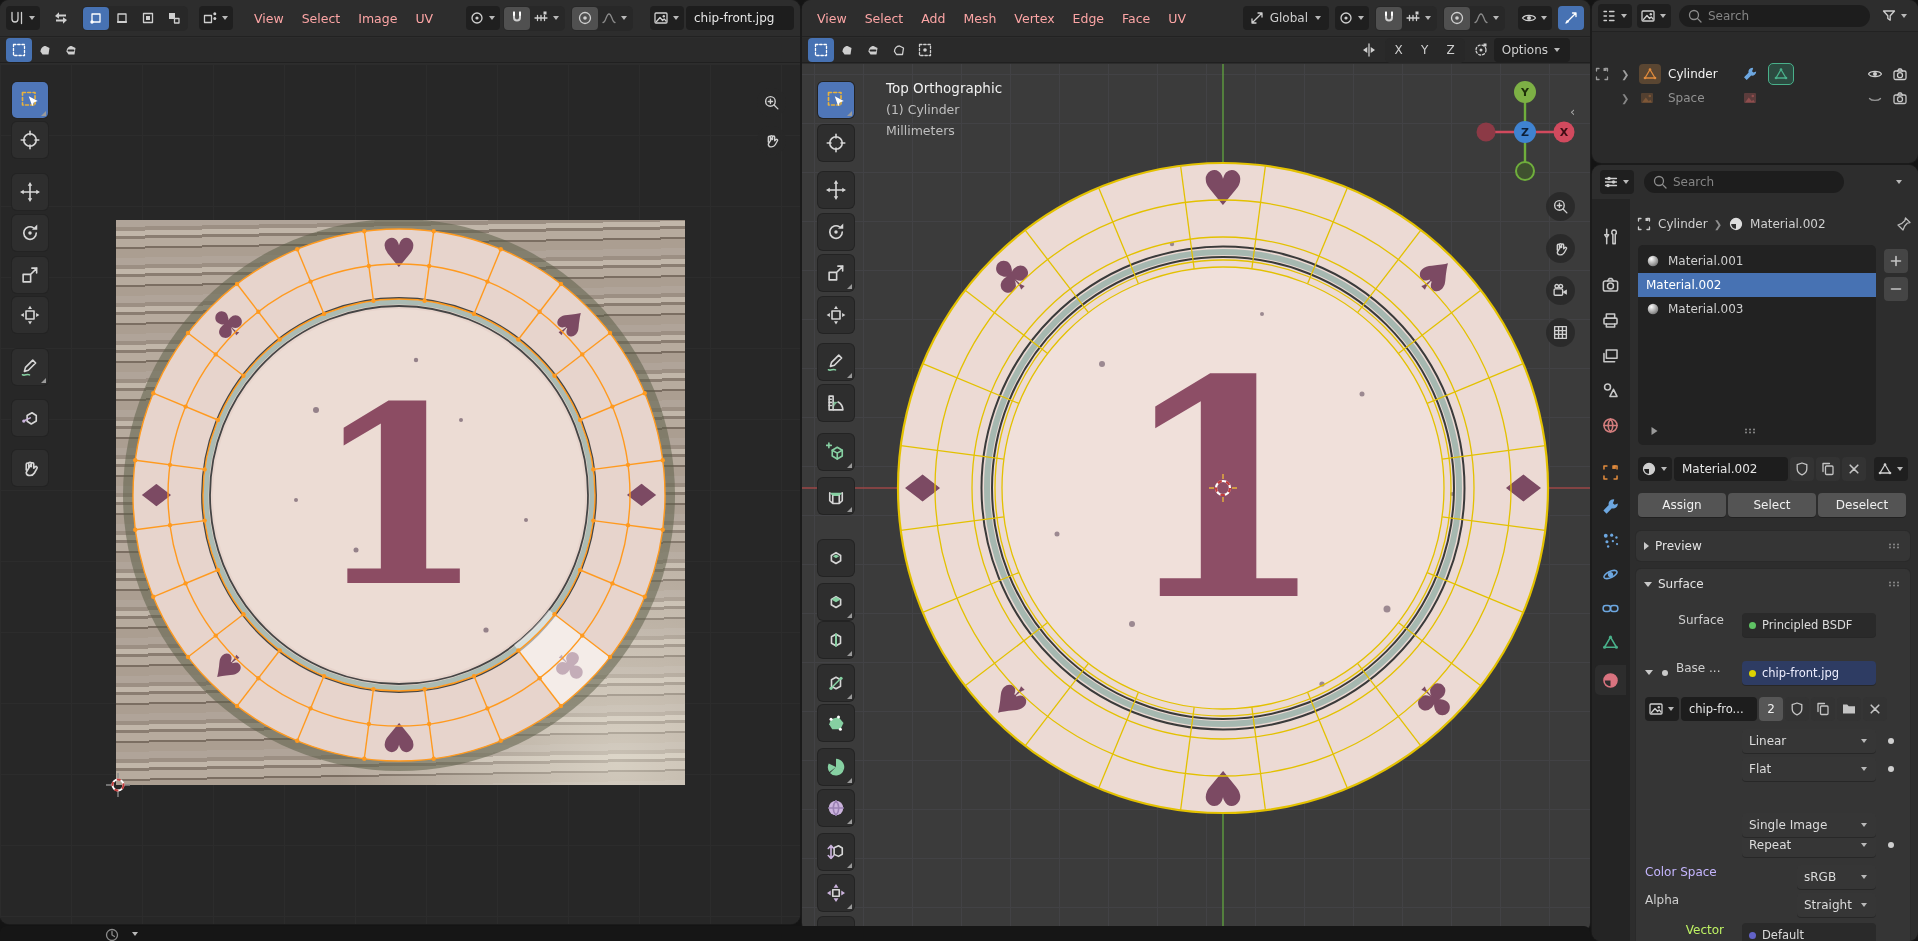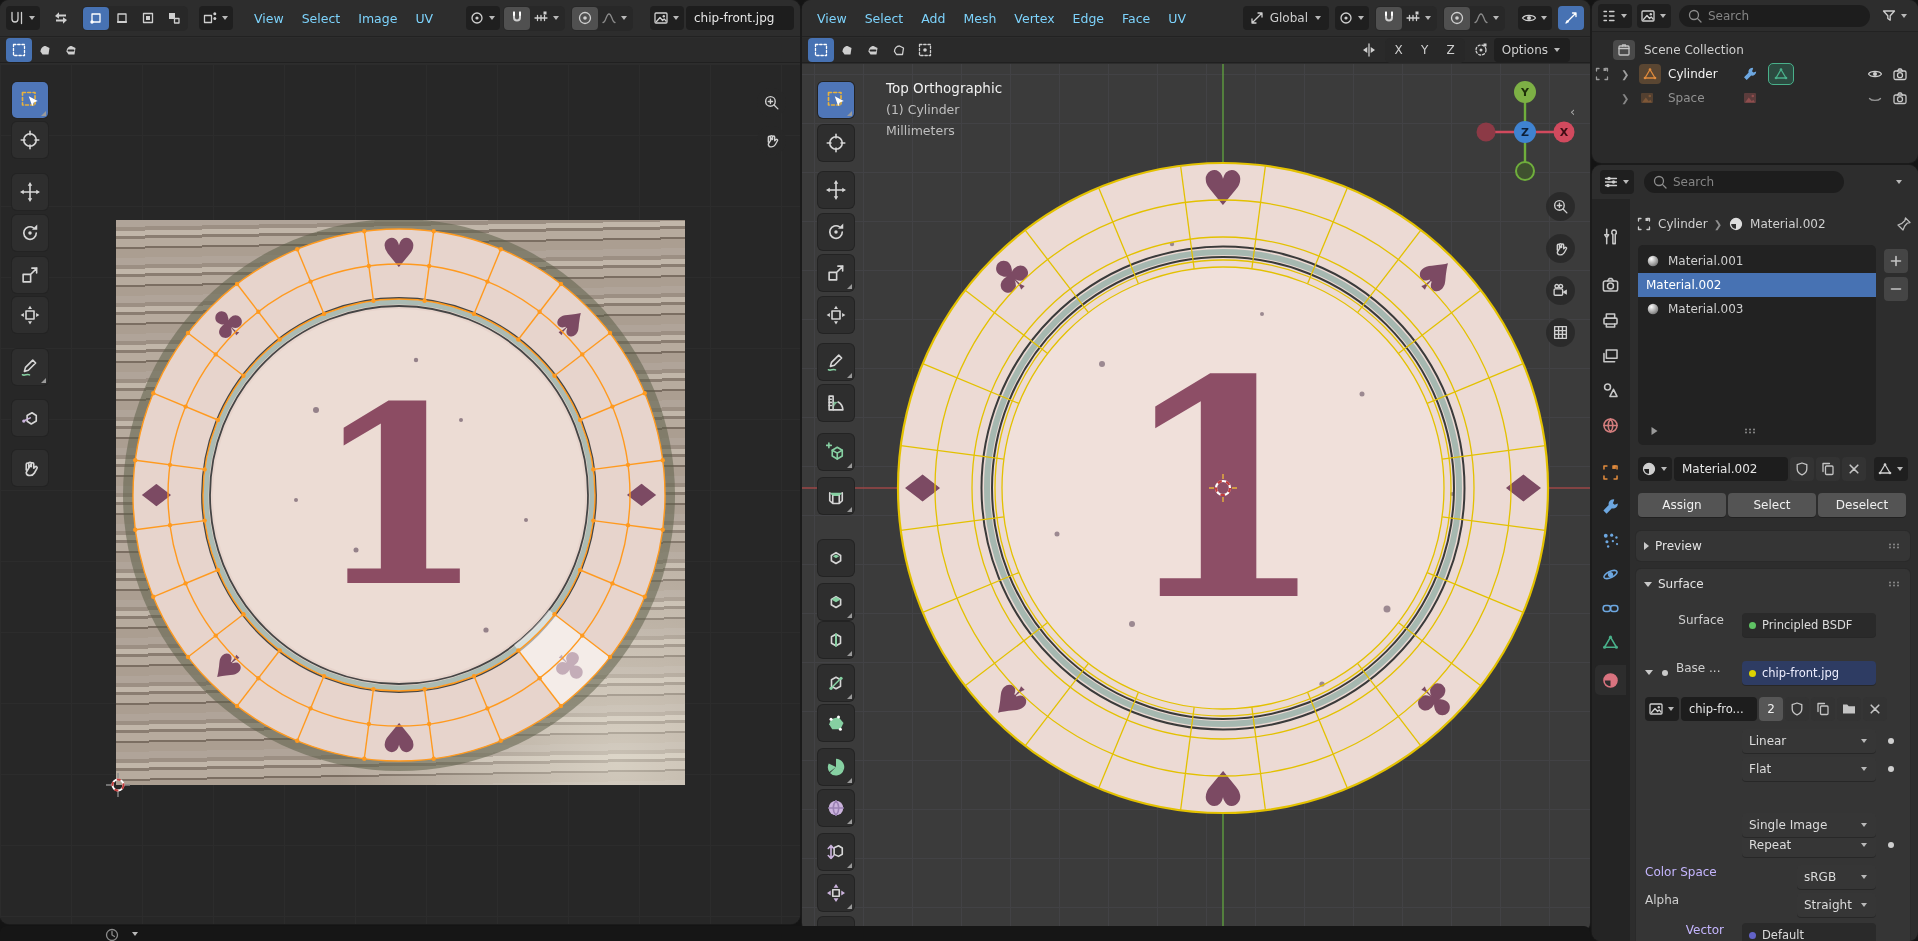--- a/index.html
+++ b/index.html
@@ -2,21 +2,21 @@
 <html><head>
 <meta charset="utf-8">
 <style>
 *{box-sizing:border-box;-webkit-user-select:none;user-select:none}
 html,body{margin:0;padding:0}
 body{width:1918px;height:941px;background:#141414;font-family:"DejaVu Sans",sans-serif;font-size:12px;color:#d8d8d8;overflow:hidden;position:relative}
 .editor{position:absolute;background:#2d2d2d;border-radius:9px;overflow:hidden;box-shadow:0 0 0 1px #1b1b1b}
 .hdr{position:absolute;left:0;right:0;top:0;height:37px;background:#2d2d2d;border-bottom:1px solid #222;display:flex;align-items:center;padding:0 6px;white-space:nowrap}
 .tsr{position:absolute;left:0;right:0;top:38px;height:25px;background:#2a2a2a;border-bottom:1px solid #202020;display:flex;align-items:center;padding:0 6px}
 .canvas{position:absolute;left:0;right:0;top:64px;bottom:0;overflow:hidden}
-.menuitem{padding:3px 9px;border-radius:4px;color:#7dd3fc;font-size:12.5px;cursor:default}
+.menuitem{padding:3px 9px;border-radius:4px;color:#fca5a5;font-size:12.5px;cursor:default}
 .wbtn{height:24px;min-width:26px;display:inline-flex;align-items:center;justify-content:center;gap:2px;border-radius:4px;background:transparent;padding:0 3px;color:#cfcfcf}
 .wbtn.dark{background:#1f1f1f}
 .wbtn.on{background:#505050}
 .wbtn.active{background:#4772b3;color:#fff}
 .grp{display:inline-flex;background:#282828;border-radius:5px;margin:0 3px;align-items:center;height:25px;padding:0 1px}
 .grp .wbtn{height:23px}
 .chev{width:0;height:0;border-left:3.5px solid transparent;border-right:3.5px solid transparent;border-top:4.5px solid #b9b9b9;display:inline-block;margin:0 2px}
 .ic{width:16px;height:16px;display:block}
 .ic .s{stroke:currentColor;fill:none;stroke-width:1.3;stroke-linecap:round;stroke-linejoin:round}
 .ic .f{fill:currentColor;stroke:none}
@@ -848,31 +848,20 @@
     </span>
     <span class="wbtn">
         <span>
           <svg class="ic" viewBox="0 0 16 16">
             <path class="s" d="M2.5 3h11L9.2 7.8v4.4L6.8 10.4V7.8z"></path>
           </svg>
         </span>
         <span class="chev"></span>
       </span>
   </div>
-  <div class="olrow" style="top:38px">
-    <span class="sqbtn" style="position:absolute;left:21px;width:22px;height:20px;background:#4a4a4a">
-        <span>
-          <svg class="ic" viewBox="0 0 16 16">
-            <rect class="s" x="3" y="4" width="10" height="9" rx="1"></rect>
-            <path class="s" d="M3 6.5h10M6.5 4V3h3v1"></path>
-          </svg>
-        </span>
-      </span>
-    <span style="position:absolute;left:52px" class="lbl">Scene Collection</span>
-  </div>
   <div class="olrow" style="top:62px">
     <span style="position:absolute;left:2px;color:#9a9a9a"><span><svg class="ic" viewBox="0 0 16 16">
             <path class="s" d="M2.5 5V2.5H5M11 2.5h2.5V5M13.5 11v2.5H11M5 13.5H2.5V11"></path>
             <rect class="f" x="9.5" y="2" width="3" height="3"></rect>
           </svg></span></span>
     <span style="position:absolute;left:29px;color:#9f9f9f;font-size:10px">❯</span>
     <span style="position:absolute;left:47px;width:22px;height:20px;background:#5a4632;border-radius:4px;display:flex;align-items:center;justify-content:center;color:#e08a3c">
         <span>
           <svg class="ic" viewBox="0 0 16 16">
             <path class="s" d="M8 3.5 13 12H3z"></path>
@@ -1300,20 +1289,20 @@
 
     <div style="position:absolute;left:0;top:324px;right:0;height:24px">
       <span style="position:absolute;left:9px;color:#cfcfcf">Alpha</span>
       <span class="drop" style="position:absolute;left:161px;width:79px">
           <span>Straight</span>
           <span class="chev"></span>
         </span>
     </div>
 
     <div style="position:absolute;left:0;top:354px;right:0;height:24px">
-      <span style="position:absolute;right:186px;color:#c4b5fd">Vector</span>
+      <span style="position:absolute;right:186px;color:#bef264">Vector</span>
       <span class="drop" style="position:absolute;left:106px;width:134px;background:#2a2a2a;justify-content:flex-start;gap:6px">
         <span class="kdot" style="background:#6363c9"></span>
         <span style="font-size:11.5px">Default</span>
       </span>
     </div>
   </div>
 </div>
 
 </body></html>

